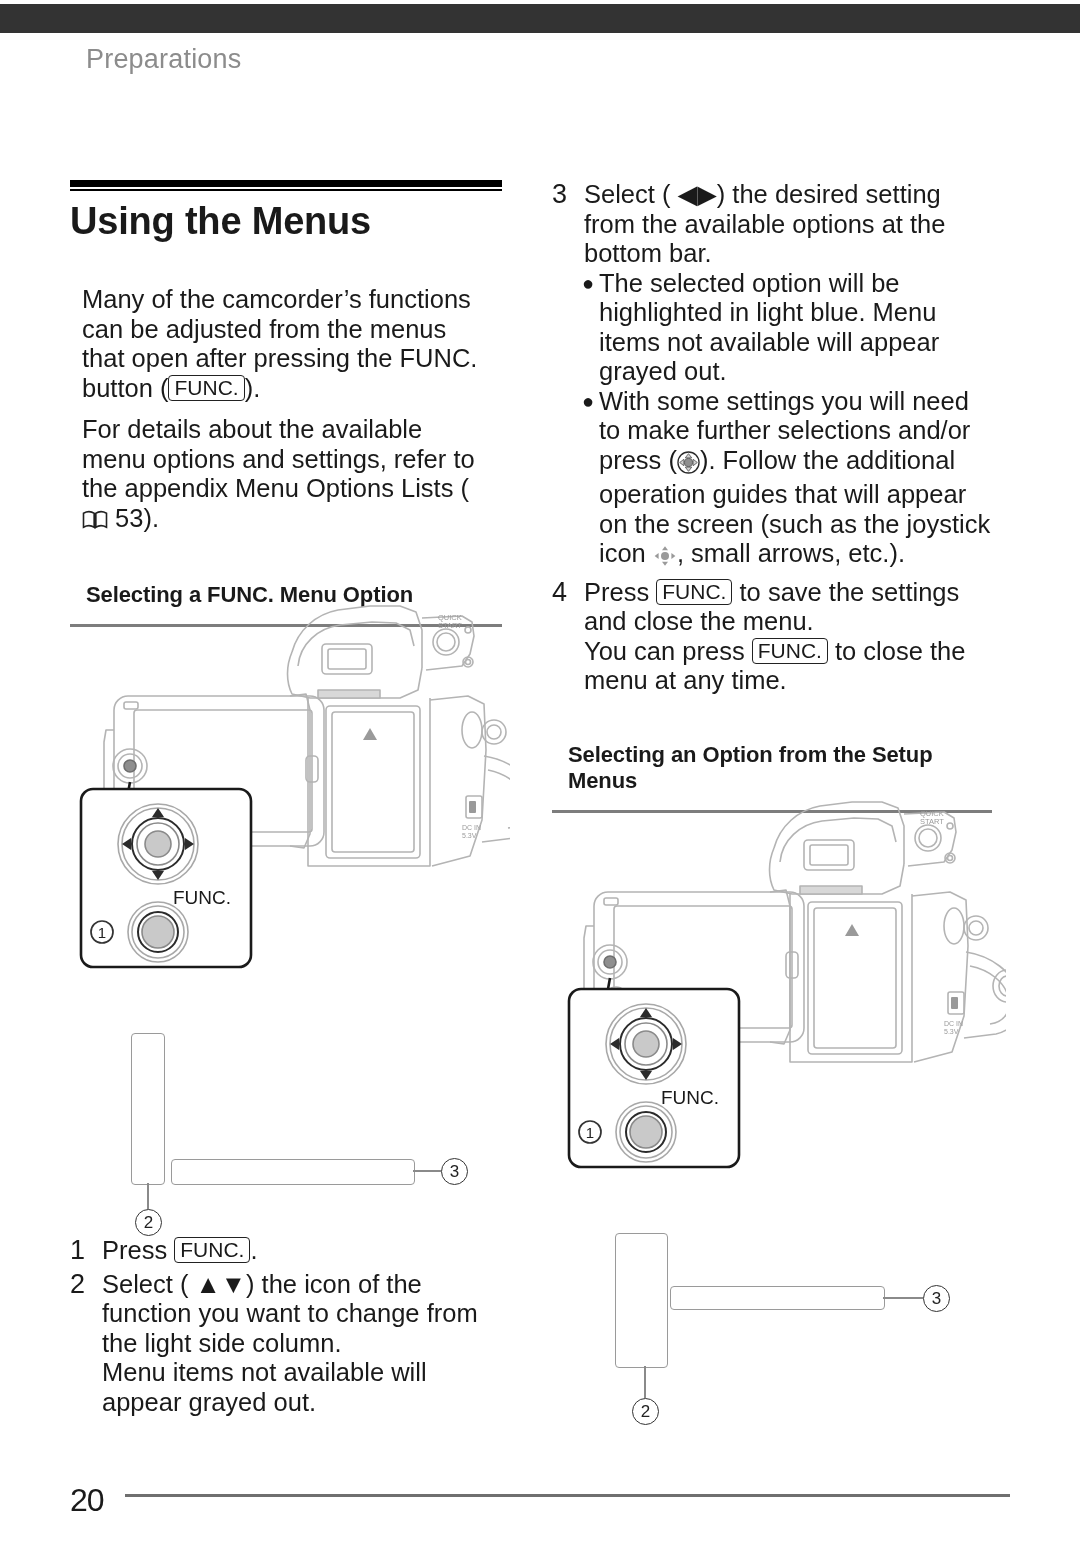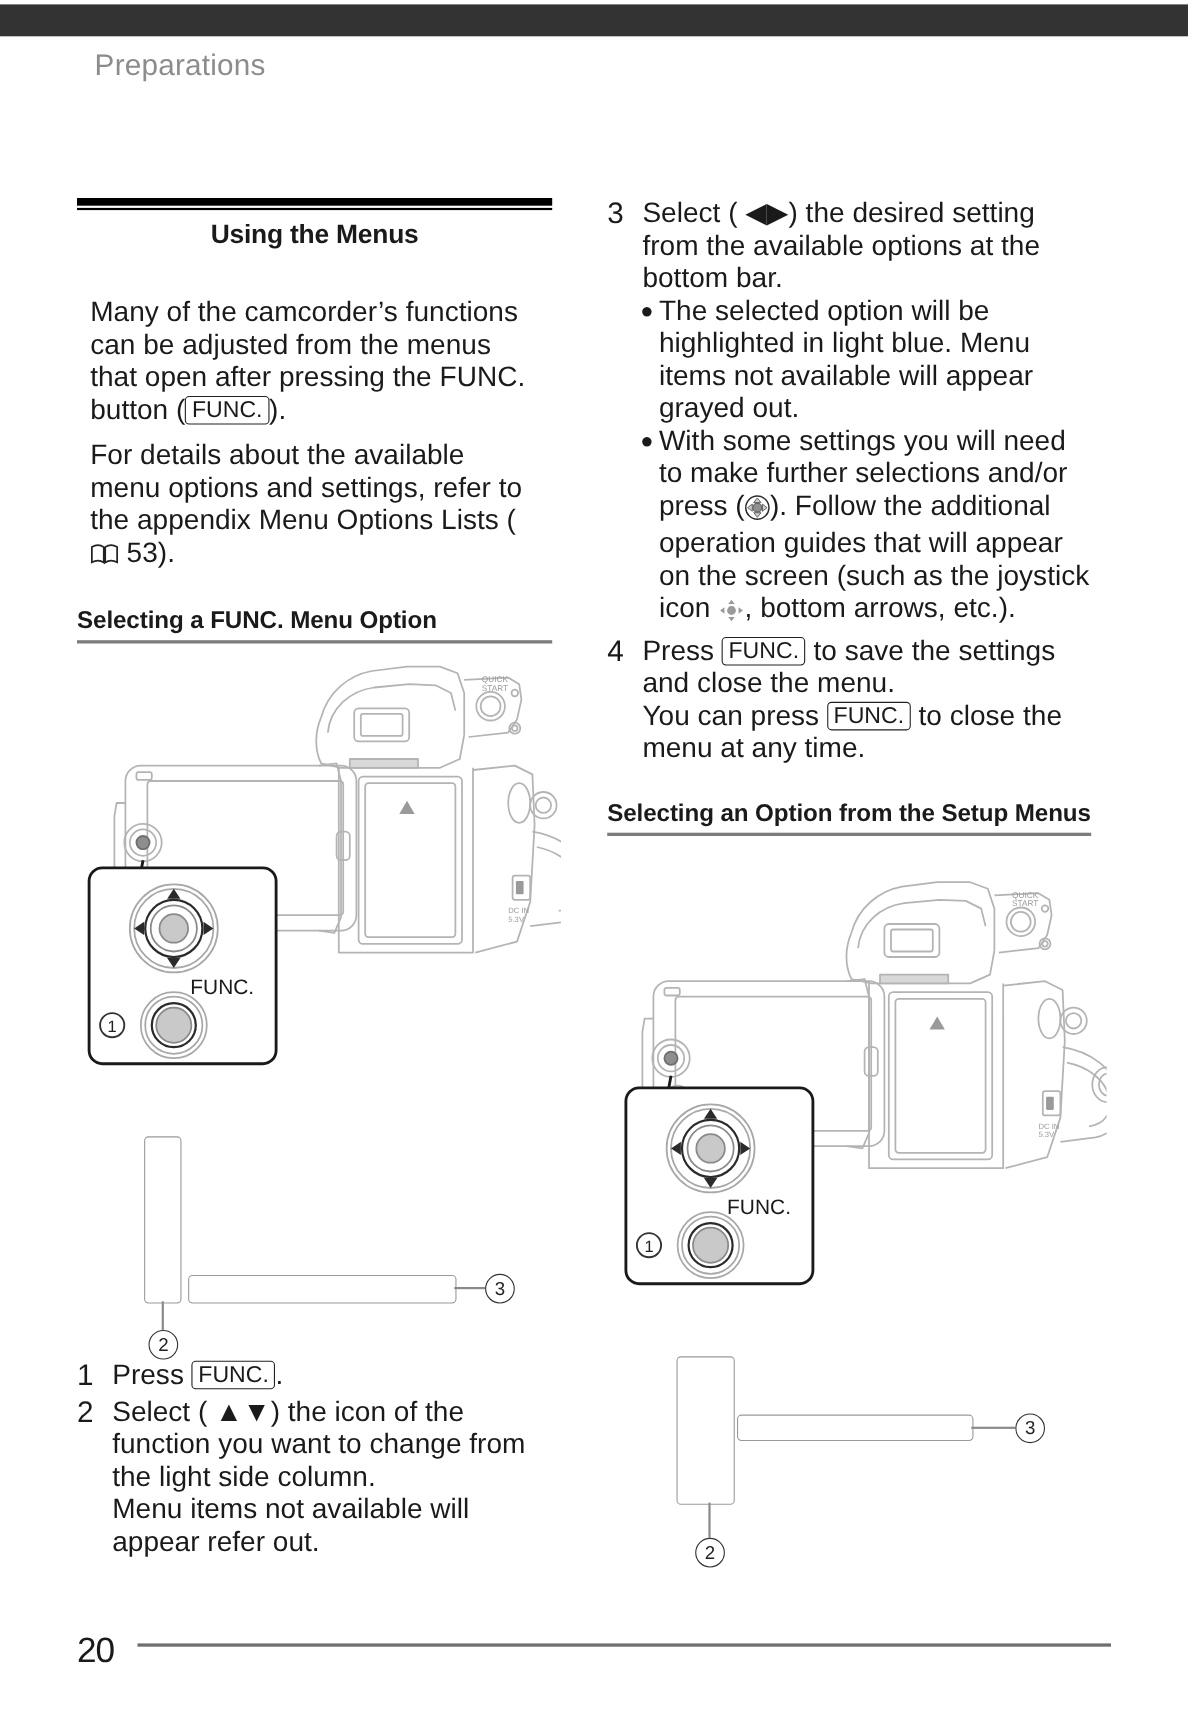--- a/index.html
+++ b/index.html
@@ -50,31 +50,30 @@
     height: 7px;
     background: #000;
     margin: 0;
   }
   .rule-hair {
     height: 2px;
     background: #000;
     margin-top: 2px;
   }
   h1.section-title {
-    font-size: 24px;
+    font-size: 38px;
     font-weight: bold;
     margin: 9px 0 0 0;
     letter-spacing: -0.2px;
     font-stretch: condensed;
-    text-align: center;
   }
   h2.sub-title {
     font-size: 22px;
     font-weight: bold;
-    margin: 0;
+    margin: 16px;
     letter-spacing: -0.1px;
   }
   .rule-grey {
     height: 3px;
     background: #7d7d7d;
     margin-top: 5px;
   }
 
   
   .para {
@@ -329,21 +328,21 @@
   <div class="step">
     <div class="step-num">1</div>
     <div class="step-body"><span>Press </span><span class="keycap">FUNC.</span><span>.</span></div>
   </div>
 
   <div class="step">
     <div class="step-num">2</div>
     <div class="step-body"><span>Select ( </span><span>▲▼</span><span>) the icon of the function you want   to change from the light side column.</span></div>
   </div>
 
-  <div class="sub-note">Menu items not available will appear refer out.</div>
+  <div class="sub-note">Menu items not available will appear grayed out.</div>
 </div>
 
 <div class="col-right">
 
   <div class="step" style="margin-top:0;">
     <div class="step-num">3</div>
     <div class="step-body"><span>Select ( </span><span>◀▶</span><span>) the desired setting from the available options at the bottom bar.</span></div>
   </div>
 
   <ul class="bullets">
@@ -359,21 +358,21 @@
               <path d="M12 2.8 l3.4 4.4 l-6.8 0 Z" fill="#cfcfcf" stroke="#5a5a5a" stroke-width=".9"></path>
               <path d="M12 21.2 l3.4 -4.4 l-6.8 0 Z" fill="#cfcfcf" stroke="#5a5a5a" stroke-width=".9"></path>
               <path d="M2.8 12 l4.4 3.4 l0 -6.8 Z" fill="#cfcfcf" stroke="#5a5a5a" stroke-width=".9"></path>
               <path d="M21.2 12 l-4.4 3.4 l0 -6.8 Z" fill="#cfcfcf" stroke="#5a5a5a" stroke-width=".9"></path>
             </svg></span><span>). Follow the additional operation guides that will appear on the screen (such as the joystick icon </span><span class="ico-joy"><svg width="24" height="22" viewBox="0 0 24 22">
               <circle cx="12" cy="11" r="4" fill="#9a9a9a"></circle>
               <path d="M12 1.2 l3 4 l-6 0 Z" fill="#9a9a9a"></path>
               <path d="M12 20.8 l3 -4 l-6 0 Z" fill="#9a9a9a"></path>
               <path d="M1.6 11 l4 3 l0 -6 Z" fill="#9a9a9a"></path>
               <path d="M22.4 11 l-4 3 l0 -6 Z" fill="#9a9a9a"></path>
-            </svg></span><span>, bottom arrows, etc.).</span></span>
+            </svg></span><span>, small arrows, etc.).</span></span>
     </li>
   </ul>
 
   <div class="step">
     <div class="step-num">4</div>
     <div class="step-body"><span>Press </span><span class="keycap">FUNC.</span><span> to save the settings and close the menu.</span></div>
   </div>
 
   <div class="sub-note"><span>You can press </span><span class="keycap">FUNC.</span><span> to close the menu at any time.</span></div>
 

